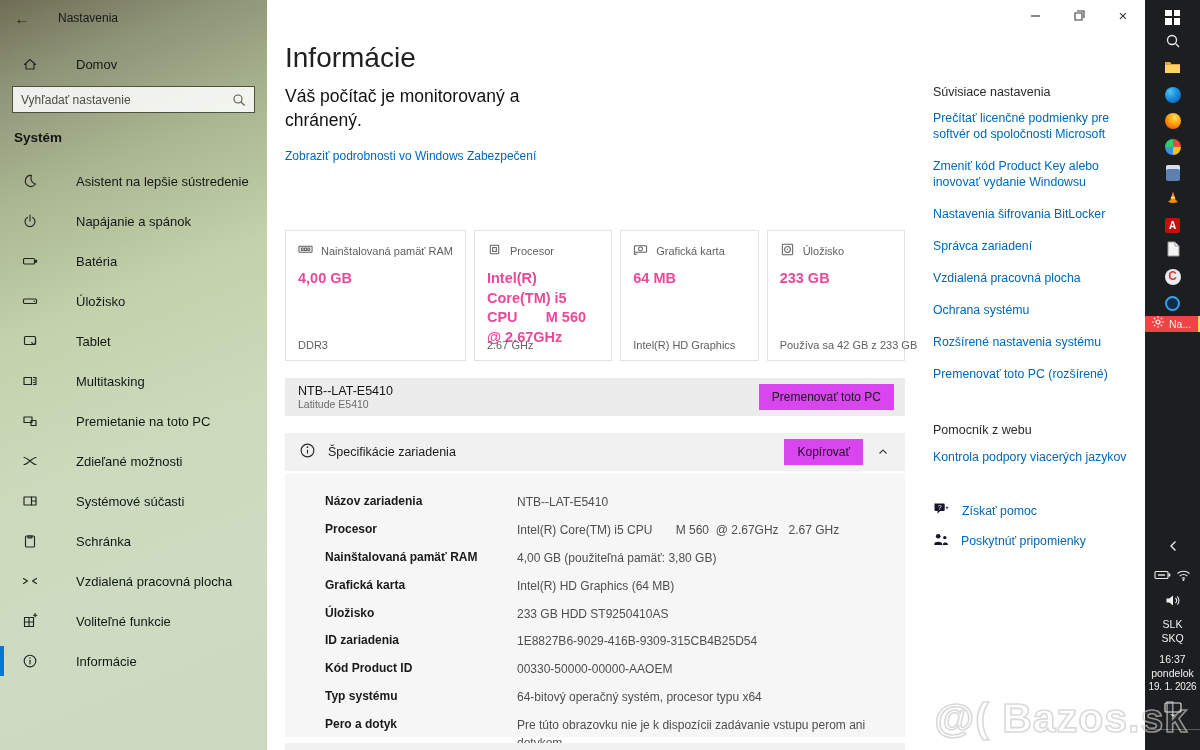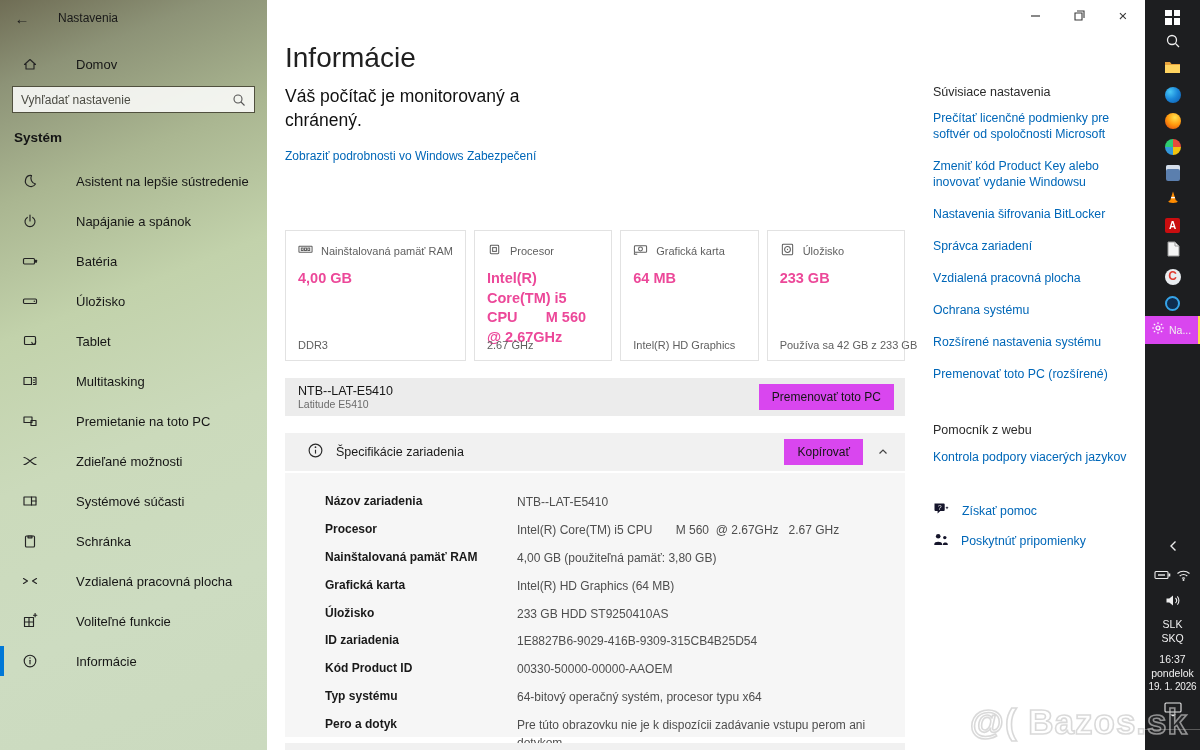--- a/index.html
+++ b/index.html
@@ -13,21 +13,21 @@
   .win-logo { width:15px; height:15px; display:grid; grid-template-columns:1fr 1fr; grid-template-rows:1fr 1fr; gap:2px; }
   .win-logo span { background:#fdfdfd; }
   .circle16 { width:16px; height:16px; border-radius:50%; }
   .edge-c  { background:radial-gradient(circle at 32% 30%, #49c8f5 0%, #1b87d9 48%, #0c58a9 100%); }
   .ffx-c   { background:radial-gradient(circle at 62% 28%, #ffe14d 0%, #ff9a0e 48%, #e4550e 85%); }
   .paint-c { background:conic-gradient(#e74c3c 0 25%, #f1c40f 0 50%, #3498db 0 75%, #2ecc71 0 100%); }
   .calc-c  { width:14px; height:16px; border-radius:2px; background:#5b7fae; box-shadow:inset 0 4px 0 rgba(255,255,255,.75); }
   .acro-c  { width:15px; height:15px; border-radius:2px; background:#c90d0f; color:#fff; font-size:10px; font-weight:bold; display:flex; align-items:center; justify-content:center; }
   .cc-c    { width:16px; height:16px; border-radius:50%; background:#e9edf0; color:#e03c31; font-weight:bold; font-size:12px; line-height:15px; text-align:center; }
   .blue-c  { width:15px; height:15px; border-radius:50%; background:#0e2c4e; border:2px solid #35a3e8; }
-  .tb-active { width:55px; height:28px; background:#d946ef; display:flex; align-items:center; gap:4px; padding-left:6px; border-right:2px solid #fde047; }
+  .tb-active { width:55px; height:16px; background:#ef4444; display:flex; align-items:center; gap:4px; padding-left:6px; border-right:2px solid #fde047; }
   .tb-active .lbl { color:#f0f0f0; font-size:10.5px; }
   .tray { position:absolute; bottom:15px; left:0; width:55px; display:flex; flex-direction:column; align-items:center; color:#ececec; }
   .tray .txt { font-size:10.5px; line-height:14px; color:#f0f0f0; text-align:center; }
   .tray .small { font-size:10px; letter-spacing:-0.2px; }
   .tray-kb { margin-top:7px; margin-bottom:4px; }
   .tray-strip { width:55px; height:6px; border-top:1px solid #5a5a5a; margin-top:4px; }
 
   
   .window { position:absolute; top:0; left:0; width:1145px; height:750px; }
 
@@ -65,42 +65,42 @@
   .card .val { margin-top:10px; font-size:14.5px; font-weight:bold; color:#ec4899; white-space:pre-wrap; line-height:1.35; }
   .card .ft { position:absolute; left:12px; bottom:9px; font-size:11px; color:#5f5f5f; white-space:nowrap; }
   .ci-svg { stroke:#5f5f5f; fill:none; stroke-width:1.1; }
 
   .dev-bar { position:absolute; top:378px; left:18px; width:620px; height:38px; background:#ececec; display:flex; align-items:center; padding-left:13px; }
   .dev-name { font-size:12.5px; color:#161616; line-height:14px; }
   .dev-model { font-size:10.5px; color:#6b6b6b; line-height:13px; }
   .gray-btn { background:#d946ef; border:none; font-size:12px; color:#151515; padding:6px 13px; font-family:"Liberation Sans",sans-serif; cursor:pointer; }
   .dev-bar .gray-btn { margin-left:auto; margin-right:11px; }
 
-  .spec-hd { position:absolute; top:433px; left:18px; width:620px; height:38px; background:#f1f1f1; display:flex; align-items:center; padding-left:22px; }
+  .spec-hd { position:absolute; top:433px; left:18px; width:620px; height:38px; background:#f1f1f1; display:flex; align-items:center; padding-left:14px; }
   .spec-hd .ttl { margin-left:12px; font-size:12.5px; color:#1a1a1a; }
   .spec-hd .gray-btn { margin-left:auto; margin-right:14px; }
   .spec-hd .chev { margin-right:16px; display:flex; }
 
   .spec-body { position:absolute; top:473px; left:18px; width:620px; height:264px; background:#f6f6f6; padding:21px 0 0 40px; }
   .spec-row { display:flex; margin-bottom:10.5px; }
   .spec-row .lab { width:192px; flex:none; font-size:12px; font-weight:bold; color:#191919; }
   .spec-row .val { width:355px; font-size:12px; color:#4e4e4e; white-space:pre-wrap; line-height:1.45; }
   .next-bar { position:absolute; top:743px; left:18px; width:620px; height:7px; background:#f1f1f1; }
 
   
   .related { position:absolute; top:85px; left:666px; width:216px; }
   .rel-hd { font-size:12.5px; color:#2a2a2a; margin-bottom:12px; }
   .rel-link { font-size:12.3px; line-height:1.3; color:#0067b8; margin-bottom:16px; cursor:pointer; }
   .web-hd { font-size:12.5px; color:#2a2a2a; margin-top:40px; margin-bottom:13px; }
   .help-rows { margin-top:36px; }
   .help-row { display:flex; align-items:center; gap:12px; margin-bottom:11px; cursor:pointer; }
   .help-row .hl { font-size:12.3px; color:#0067b8; }
 
   
-  .watermark { position:absolute; right:12px; bottom:8px; z-index:9; font-size:35px; font-weight:bold; letter-spacing:1px;
+  .watermark { position:absolute; right:12px; bottom:8px; z-index:9; font-size:41px; font-weight:bold; letter-spacing:1px;
     color:rgba(255,255,255,0.05); -webkit-text-stroke:1.6px rgba(200,200,200,.85); opacity:.8; pointer-events:none; }
 </style>
 </head>
 <body>
 
 <div class="stage">
 
   <div class="window">
 
     <div class="sidebar">

